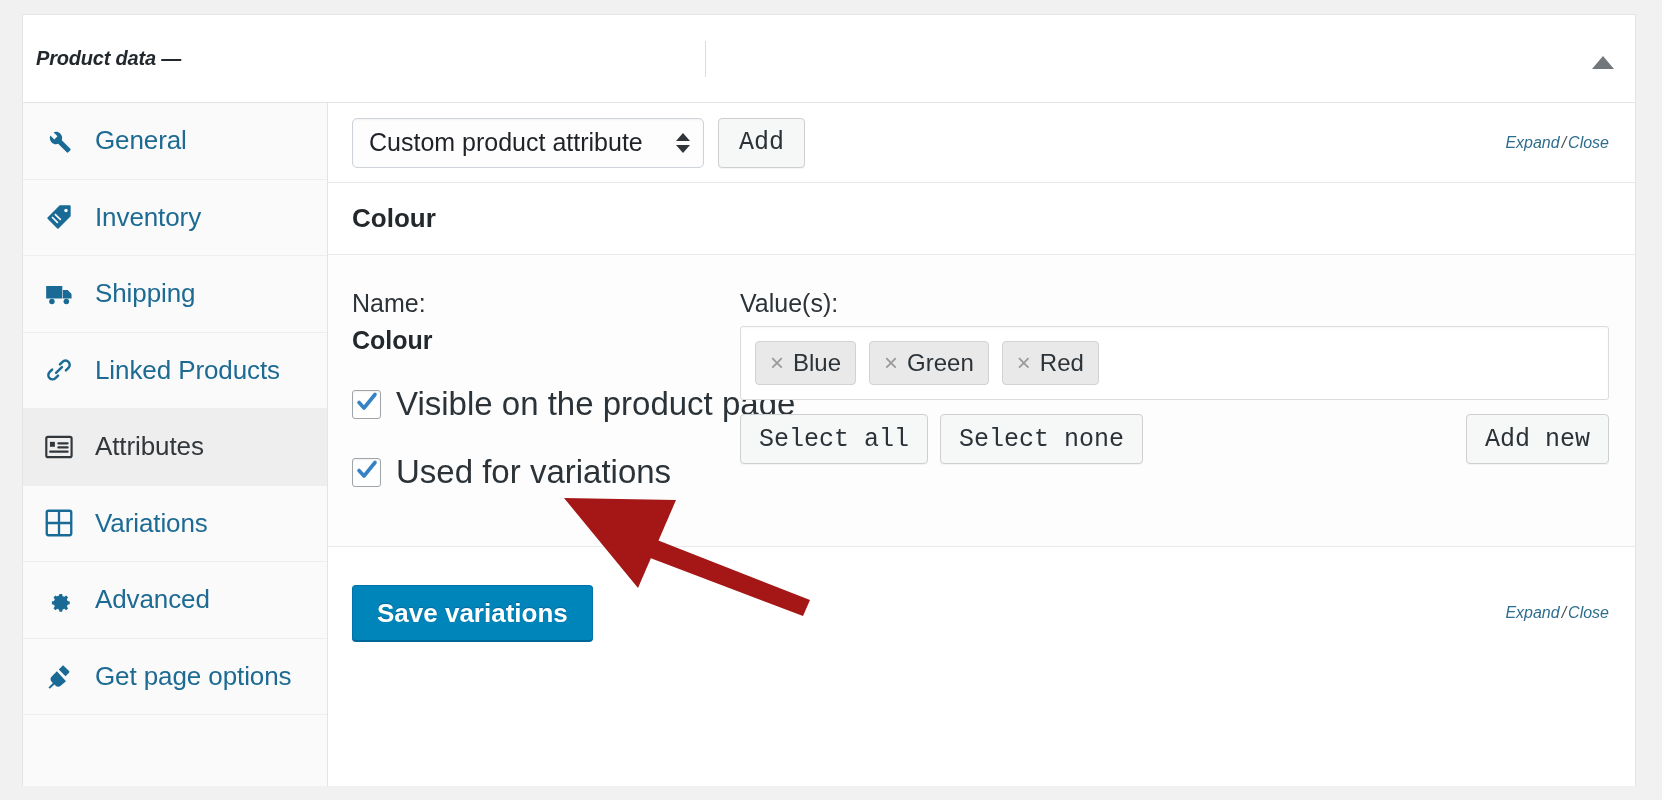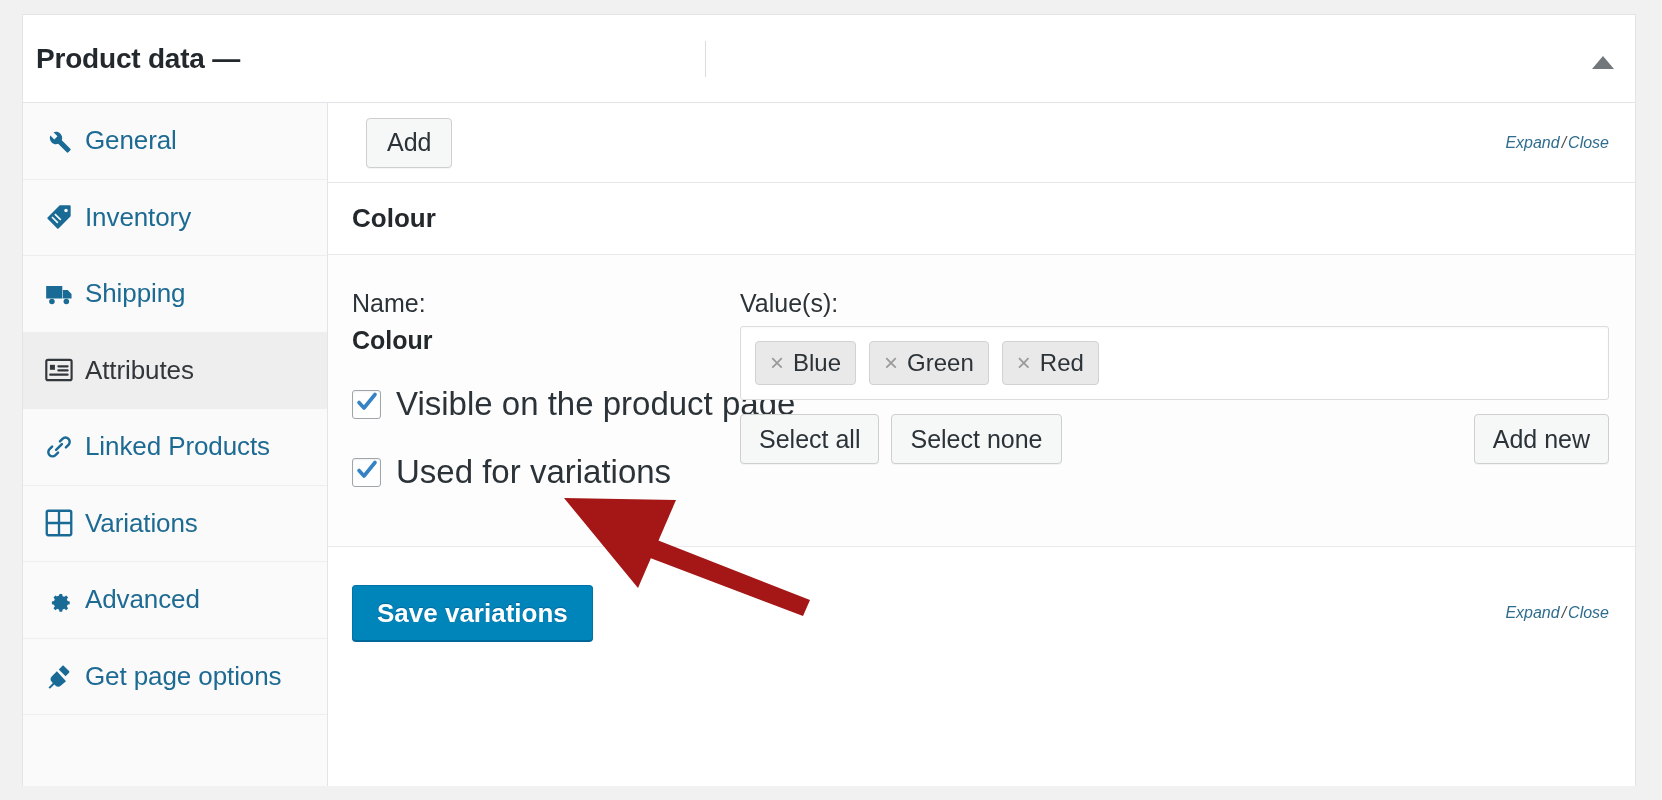--- a/index.html
+++ b/index.html
@@ -25,25 +25,26 @@
   .mb-header{
     position:relative;
     height:88px;
     border-bottom:1px solid #e2e4e7;
     box-sizing:border-box;
     display:flex;align-items:center;
     padding-left:13px;
     background:#fff;
   }
   .mb-title{
-    font-size:28px;
+    font-size:20px;
     font-weight:bold;
     color:#23282d;
     letter-spacing:-.2px;
     white-space:nowrap;
+    font-style:italic;
   }
   .type-select{
     margin-left:20px;
     width:416px;height:56px;
     border:1px solid #cdd3d8;
     border-radius:5px;
     background:#fdfdfd;
     box-shadow:inset 0 1px 2px rgba(0,0,0,.05);
     display:flex;align-items:center;
     padding:0 14px 0 18px;
@@ -106,21 +107,21 @@
     width:34px;flex:0 0 34px;
     display:flex;align-items:center;justify-content:flex-start;
     color:#1a6a96;
   }
   .tab .t-icon svg{display:block;}
   .tab .t-label{
     font-size:26px;
     color:#1d6a93;
     letter-spacing:-.1px;
     white-space:nowrap;
-    margin-left:6px;
+    margin-left:16px;
   }
   .tab.active{background:#eeeeee;}
   .tab.active .t-label{color:#32373c;font-weight:normal;}
   .tab.active .t-icon{color:#32373c;}
   .tab-filler{height:40px;background:#fafafa;}
 
   
   .panel{flex:1;background:#ffffff;position:relative;}
 
   .toolbar{
@@ -142,21 +143,21 @@
   .attr-select .txt{font-size:25px;color:#1f2328;flex:1;white-space:nowrap;}
   .attr-select .spin{height:26px;}
   .attr-select .spin .up{border-left:7px solid transparent;border-right:7px solid transparent;border-bottom:8px solid #30353a;}
   .attr-select .spin .dn{border-left:7px solid transparent;border-right:7px solid transparent;border-top:8px solid #30353a;}
 
   .btn{
     border:1px solid #cfcfcf;
     border-radius:4px;
     background:#f6f7f7;
     color:#2c3338;
-    font-family:Liberation Sans, sans-serif;
+    font-family:Liberation Mono, monospace;
     font-size:25px;
     display:inline-flex;align-items:center;justify-content:center;
     cursor:pointer;
     box-sizing:border-box;
     box-shadow:0 1px 0 rgba(0,0,0,.04);
     white-space:nowrap;
   }
   .btn-add{margin-left:14px;height:50px;padding:0 20px;}
 
   .toolbar-spacer{flex:1;}
@@ -304,44 +305,44 @@
           <span class="t-icon">
             <svg width="30" height="28" viewBox="0 0 26 24" fill="currentColor">
                 <path d="M1 5h14v11H1zM15.5 8.5h4.2l3.3 3.6V16h-7.5z"></path>
                 <circle cx="6" cy="18.5" r="2.4"></circle>
                 <circle cx="18.5" cy="18.5" r="2.4"></circle>
               </svg>
           </span>
           <span class="t-label">Shipping</span>
         </div>
 
+        <div class="tab">
+          <span class="t-icon">
+            <svg width="28" height="28" viewBox="0 0 24 24" fill="none" stroke="currentColor" stroke-width="2.1" stroke-linecap="round">
+                <path d="M9.5 14.5l5-5"></path>
+                <path d="M12.8 7.2l2.2-2.2a3.6 3.6 0 115.1 5.1l-2.2 2.2"></path>
+                <path d="M11.2 16.8l-2.2 2.2a3.6 3.6 0 11-5.1-5.1l2.2-2.2"></path>
+              </svg>
+          </span>
+          <span class="t-label">Linked Products</span>
+        </div>
+
         <div class="tab active">
           <span class="t-icon">
             <svg width="28" height="26" viewBox="0 0 26 22" fill="none" stroke="currentColor" stroke-width="2">
                 <rect x="1.2" y="1.6" width="23.5" height="18.8" rx="1.6"></rect>
                 <rect x="4.6" y="6.2" width="4.6" height="4.6" fill="currentColor" stroke="none"></rect>
                 <path d="M12.4 7.6h8.6M12.4 11.4h8.6M4.8 15.3h16.2" stroke-linecap="round"></path>
               </svg>
           </span>
           <span class="t-label">Attributes</span>
         </div>
 
         <div class="tab">
           <span class="t-icon">
-            <svg width="28" height="28" viewBox="0 0 24 24" fill="none" stroke="currentColor" stroke-width="2.1" stroke-linecap="round">
-                <path d="M9.5 14.5l5-5"></path>
-                <path d="M12.8 7.2l2.2-2.2a3.6 3.6 0 115.1 5.1l-2.2 2.2"></path>
-                <path d="M11.2 16.8l-2.2 2.2a3.6 3.6 0 11-5.1-5.1l2.2-2.2"></path>
-              </svg>
-          </span>
-          <span class="t-label">Linked Products</span>
-        </div>
-
-        <div class="tab">
-          <span class="t-icon">
             <svg width="28" height="28" viewBox="0 0 24 24" fill="none" stroke="currentColor" stroke-width="2">
                 <rect x="1.5" y="1.5" width="21" height="21" rx="1.4"></rect>
                 <path d="M12 1.5v21M1.5 12h21"></path>
               </svg>
           </span>
           <span class="t-label">Variations</span>
         </div>
 
         <div class="tab">
           <span class="t-icon">
@@ -361,20 +362,27 @@
           </span>
           <span class="t-label">Get page options</span>
         </div>
 
         <div class="tab-filler"></div>
       </div>
 
       <div class="panel">
 
         <div class="toolbar">
+          <div class="attr-select">
+            <span class="txt">Custom product attribute</span>
+            <span class="spin">
+                <i class="up"></i>
+                <i class="dn"></i>
+              </span>
+          </div>
           <div class="btn btn-add">Add</div>
 
           <div class="toolbar-spacer"></div>
 
           <div class="linkpair"><a>Expand</a><span class="sep">/</span><a>Close</a></div>
         </div>
 
         <div class="attr-head">
           <span class="name">Colour</span>
         </div>

